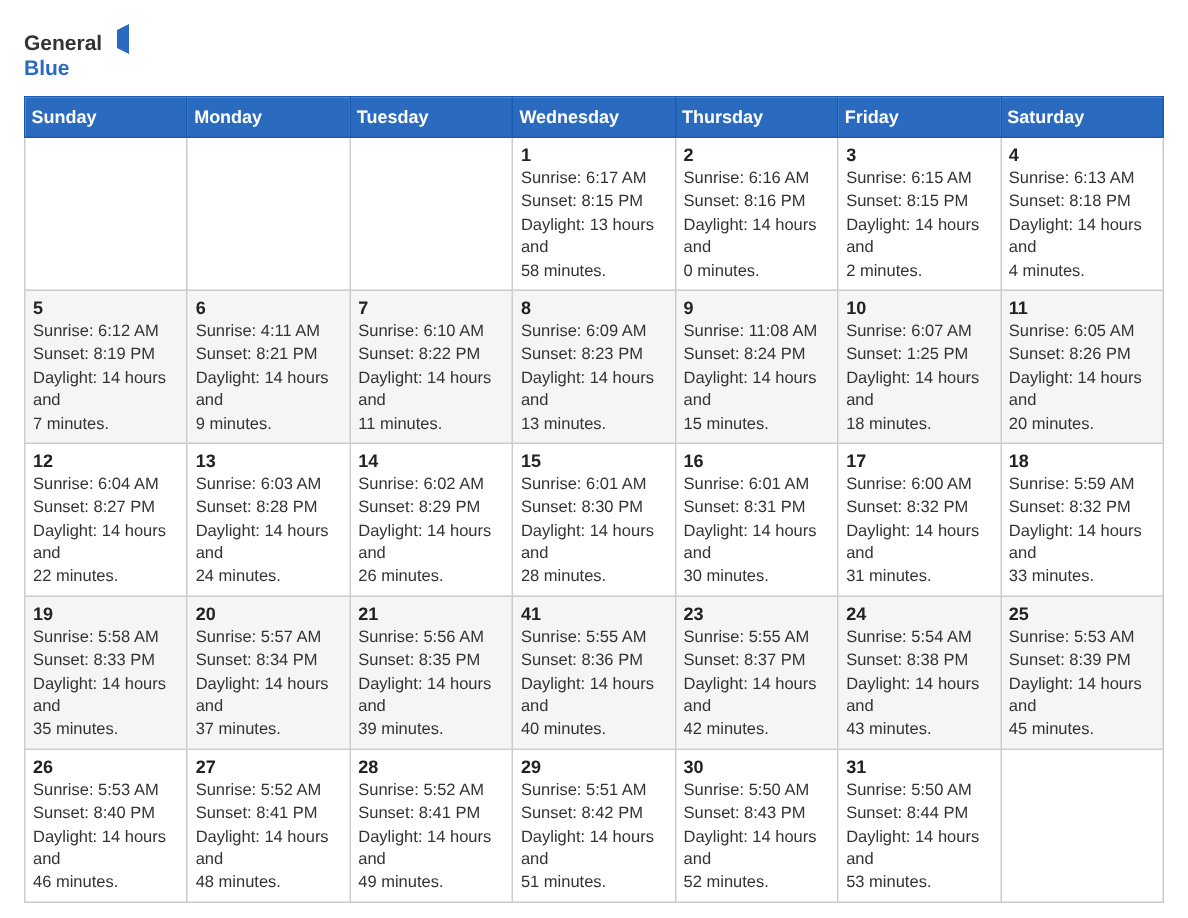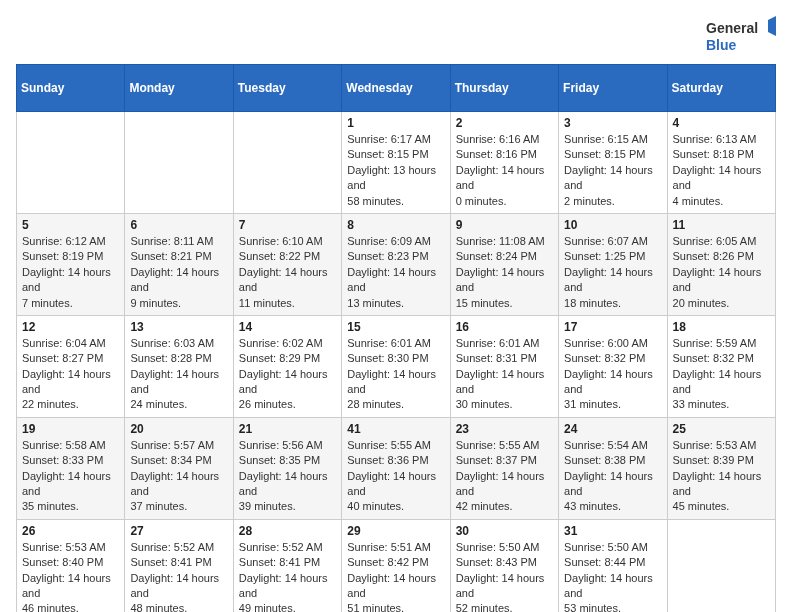--- a/index.html
+++ b/index.html
@@ -5,24 +5,23 @@
     * { box-sizing: border-box; margin: 0; padding: 0; }
     body {
       font-family: Arial, sans-serif;
       background: #fff;
       width: 792px;
       min-height: 612px;
       padding: 16px;
     }
     .header-area {
       display: flex;
-      justify-content: flex-end;
+      justify-content: flex-start;
       align-items: flex-start;
       margin-bottom: 8px;
-      margin-left: 28px;
     }
     .logo {
       display: flex;
       align-items: center;
       gap: 4px;
     }
     .title-area {
       text-align: right;
     }
     .main-title {
@@ -35,21 +34,21 @@
       color: #444;
     }
     .calendar {
       width: 100%;
       border-collapse: collapse;
       font-size: 11px;
     }
     .calendar thead th {
       background-color: #2a6bbf;
       color: #fff;
-      padding: 16px 4px;
+      padding: 6px 4px;
       text-align: left;
       font-size: 12px;
       font-weight: bold;
       border: 1px solid #1a5aaf;
     }
     .calendar tbody td {
       border: 1px solid #ccc;
       vertical-align: top;
       padding: 4px 5px;
       width: 108px;
@@ -121,21 +120,21 @@
           <div class="day-info"><span>Sunrise: 6:13 AM</span><br><span>Sunset: 8:18 PM</span><br><span>Daylight: 14 hours and</span><br><span>4 minutes.</span><br></div>
         </td>
       </tr>
       <tr>
         <td>
           <div class="day-num">5</div>
           <div class="day-info"><span>Sunrise: 6:12 AM</span><br><span>Sunset: 8:19 PM</span><br><span>Daylight: 14 hours and</span><br><span>7 minutes.</span><br></div>
         </td>
         <td>
           <div class="day-num">6</div>
-          <div class="day-info"><span>Sunrise: 8:11 AM</span><br><span>Sunset: 8:21 PM</span><br><span>Daylight: 14 hours and</span><br><span>9 minutes.</span><br></div>
+          <div class="day-info"><span>Sunrise: 4:11 AM</span><br><span>Sunset: 8:21 PM</span><br><span>Daylight: 14 hours and</span><br><span>9 minutes.</span><br></div>
         </td>
         <td>
           <div class="day-num">7</div>
           <div class="day-info"><span>Sunrise: 6:10 AM</span><br><span>Sunset: 8:22 PM</span><br><span>Daylight: 14 hours and</span><br><span>11 minutes.</span><br></div>
         </td>
         <td>
           <div class="day-num">8</div>
           <div class="day-info"><span>Sunrise: 6:09 AM</span><br><span>Sunset: 8:23 PM</span><br><span>Daylight: 14 hours and</span><br><span>13 minutes.</span><br></div>
         </td>
         <td>

